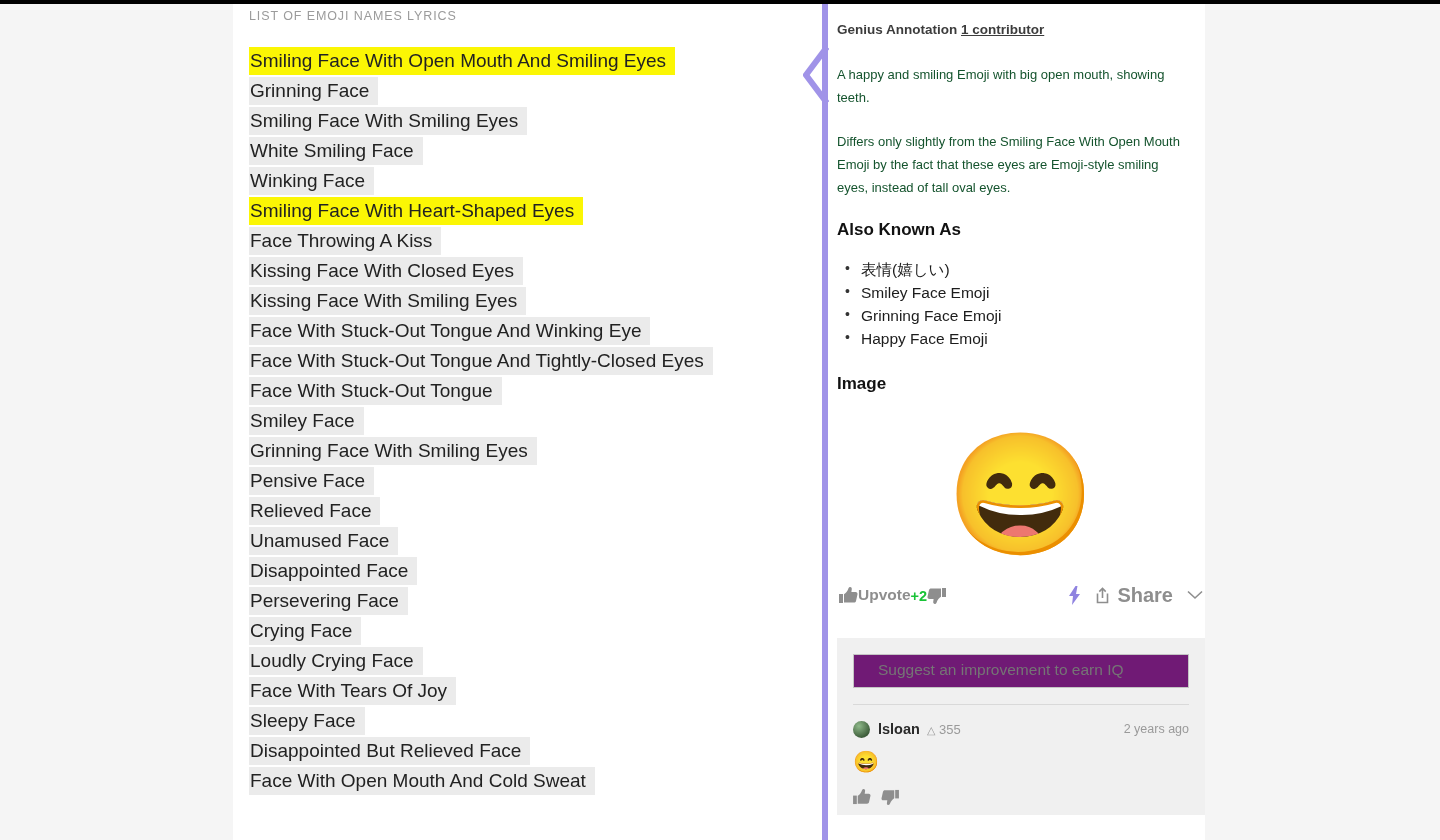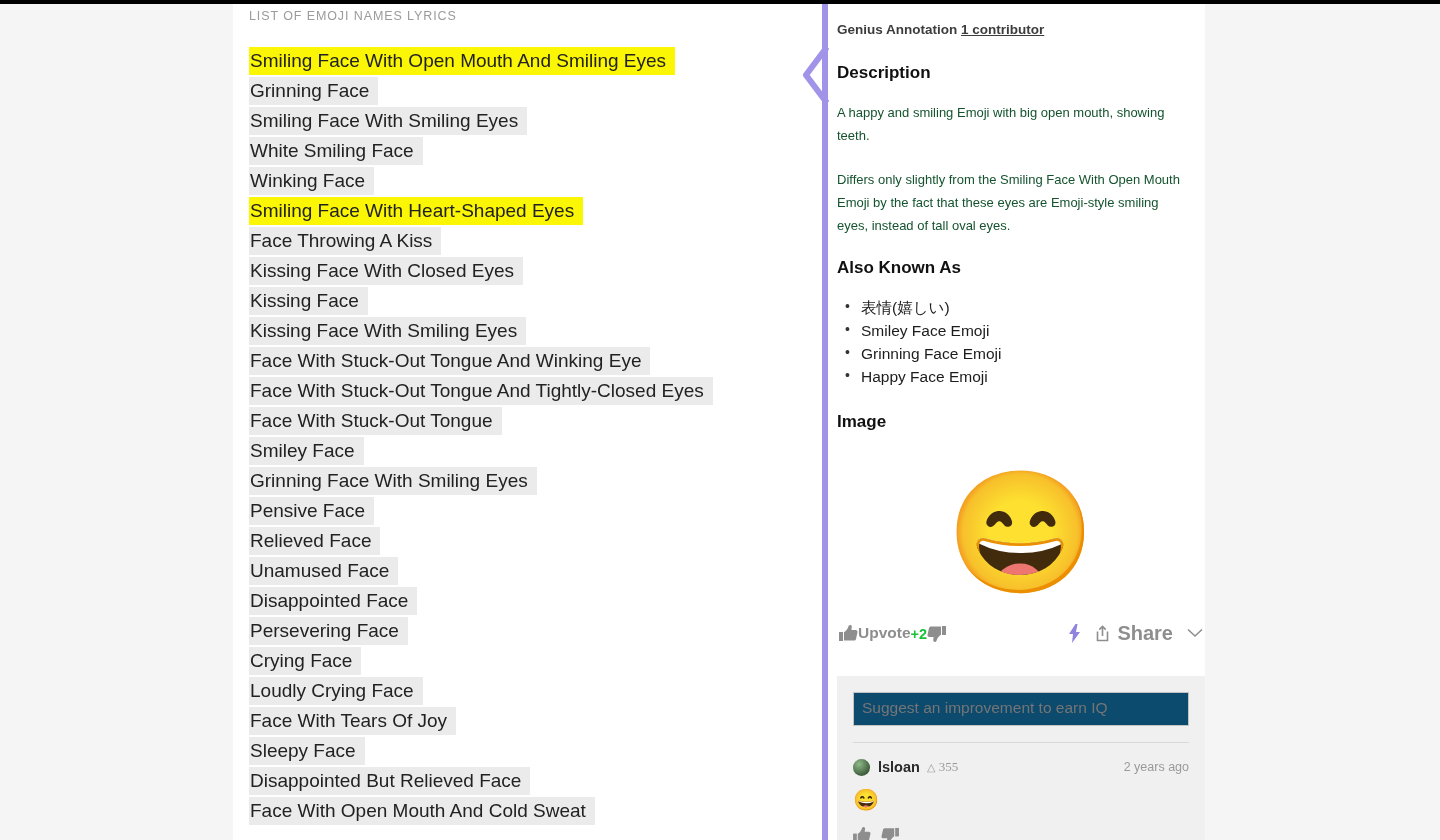--- a/index.html
+++ b/index.html
@@ -177,24 +177,24 @@
   
   #comment-block {
     background: #f0f0f0;
     width: 368px;
     padding: 16px 16px 10px 16px;
   }
   #suggest-box {
     width: 100%;
     height: 34px;
     border: 1px solid #c4c4c4;
-    background: #0c4a6e;
+    background: #701a75;
     font-size: 15.5px;
     color: #9a9a9a;
-    padding: 6px 8px;
+    padding: 6px 24px;
     font-family: "Liberation Sans", sans-serif;
     resize: none;
     display: block;
   }
   #comment-sep {
     height: 1px;
     background: #d9d9d9;
     margin: 16px 0 14px 0;
   }
   .cmt-head {
@@ -211,21 +211,20 @@
   }
   .cmt-user {
     font-size: 14.5px;
     font-weight: 700;
     color: #2a2a2a;
   }
   .cmt-iq {
     font-size: 13px;
     color: #9a9a9a;
     margin-left: 7px;
-    font-family: Liberation Serif, serif;
   }
   .cmt-iq .tri { font-size: 11px; }
   .cmt-time {
     margin-left: auto;
     font-size: 12.5px;
     color: #9a9a9a;
   }
   .cmt-body {
     font-size: 21px;
     line-height: 26px;
@@ -246,21 +245,20 @@
       <div id="lyrics-header">LIST OF EMOJI NAMES LYRICS</div>
       <div id="lyrics-lines">
           <div class="lyric-line hl"><span>Smiling Face With Open Mouth And Smiling Eyes</span></div>
           <div class="lyric-line"><span>Grinning Face</span></div>
           <div class="lyric-line"><span>Smiling Face With Smiling Eyes</span></div>
           <div class="lyric-line"><span>White Smiling Face</span></div>
           <div class="lyric-line"><span>Winking Face</span></div>
           <div class="lyric-line hl"><span>Smiling Face With Heart-Shaped Eyes</span></div>
           <div class="lyric-line"><span>Face Throwing A Kiss</span></div>
           <div class="lyric-line"><span>Kissing Face With Closed Eyes</span></div>
-          <div class="lyric-line"><span>Kissing Face</span></div>
           <div class="lyric-line"><span>Kissing Face With Smiling Eyes</span></div>
           <div class="lyric-line"><span>Face With Stuck-Out Tongue And Winking Eye</span></div>
           <div class="lyric-line"><span>Face With Stuck-Out Tongue And Tightly-Closed Eyes</span></div>
           <div class="lyric-line"><span>Face With Stuck-Out Tongue</span></div>
           <div class="lyric-line"><span>Smiley Face</span></div>
           <div class="lyric-line"><span>Grinning Face With Smiling Eyes</span></div>
           <div class="lyric-line"><span>Pensive Face</span></div>
           <div class="lyric-line"><span>Relieved Face</span></div>
           <div class="lyric-line"><span>Unamused Face</span></div>
           <div class="lyric-line"><span>Disappointed Face</span></div>
@@ -280,21 +278,20 @@
         <path d="M24 1 L3 29 L24 57" fill="none" stroke="#a093e8" stroke-width="6" stroke-linecap="butt" stroke-linejoin="miter"></path>
       </svg>
     </div>
 
     <div id="annotation">
 
       <div id="ann-meta">
         <span>Genius Annotation </span><a href="#">1 contributor</a>
       </div>
 
-      <div class="ann-h">Description</div>
       <p class="ann-p">A happy and smiling Emoji with big open mouth, showing teeth.</p>
       <p class="ann-p">Differs only slightly from the Smiling Face With Open Mouth Emoji by the fact that these eyes are Emoji-style smiling eyes, instead of tall oval eyes.</p>
 
       <div class="ann-h spaced">Also Known As</div>
       <ul id="aka-list">
           <li>表情(嬉しい)</li>
           <li>Smiley Face Emoji</li>
           <li>Grinning Face Emoji</li>
           <li>Happy Face Emoji</li>
         </ul>

